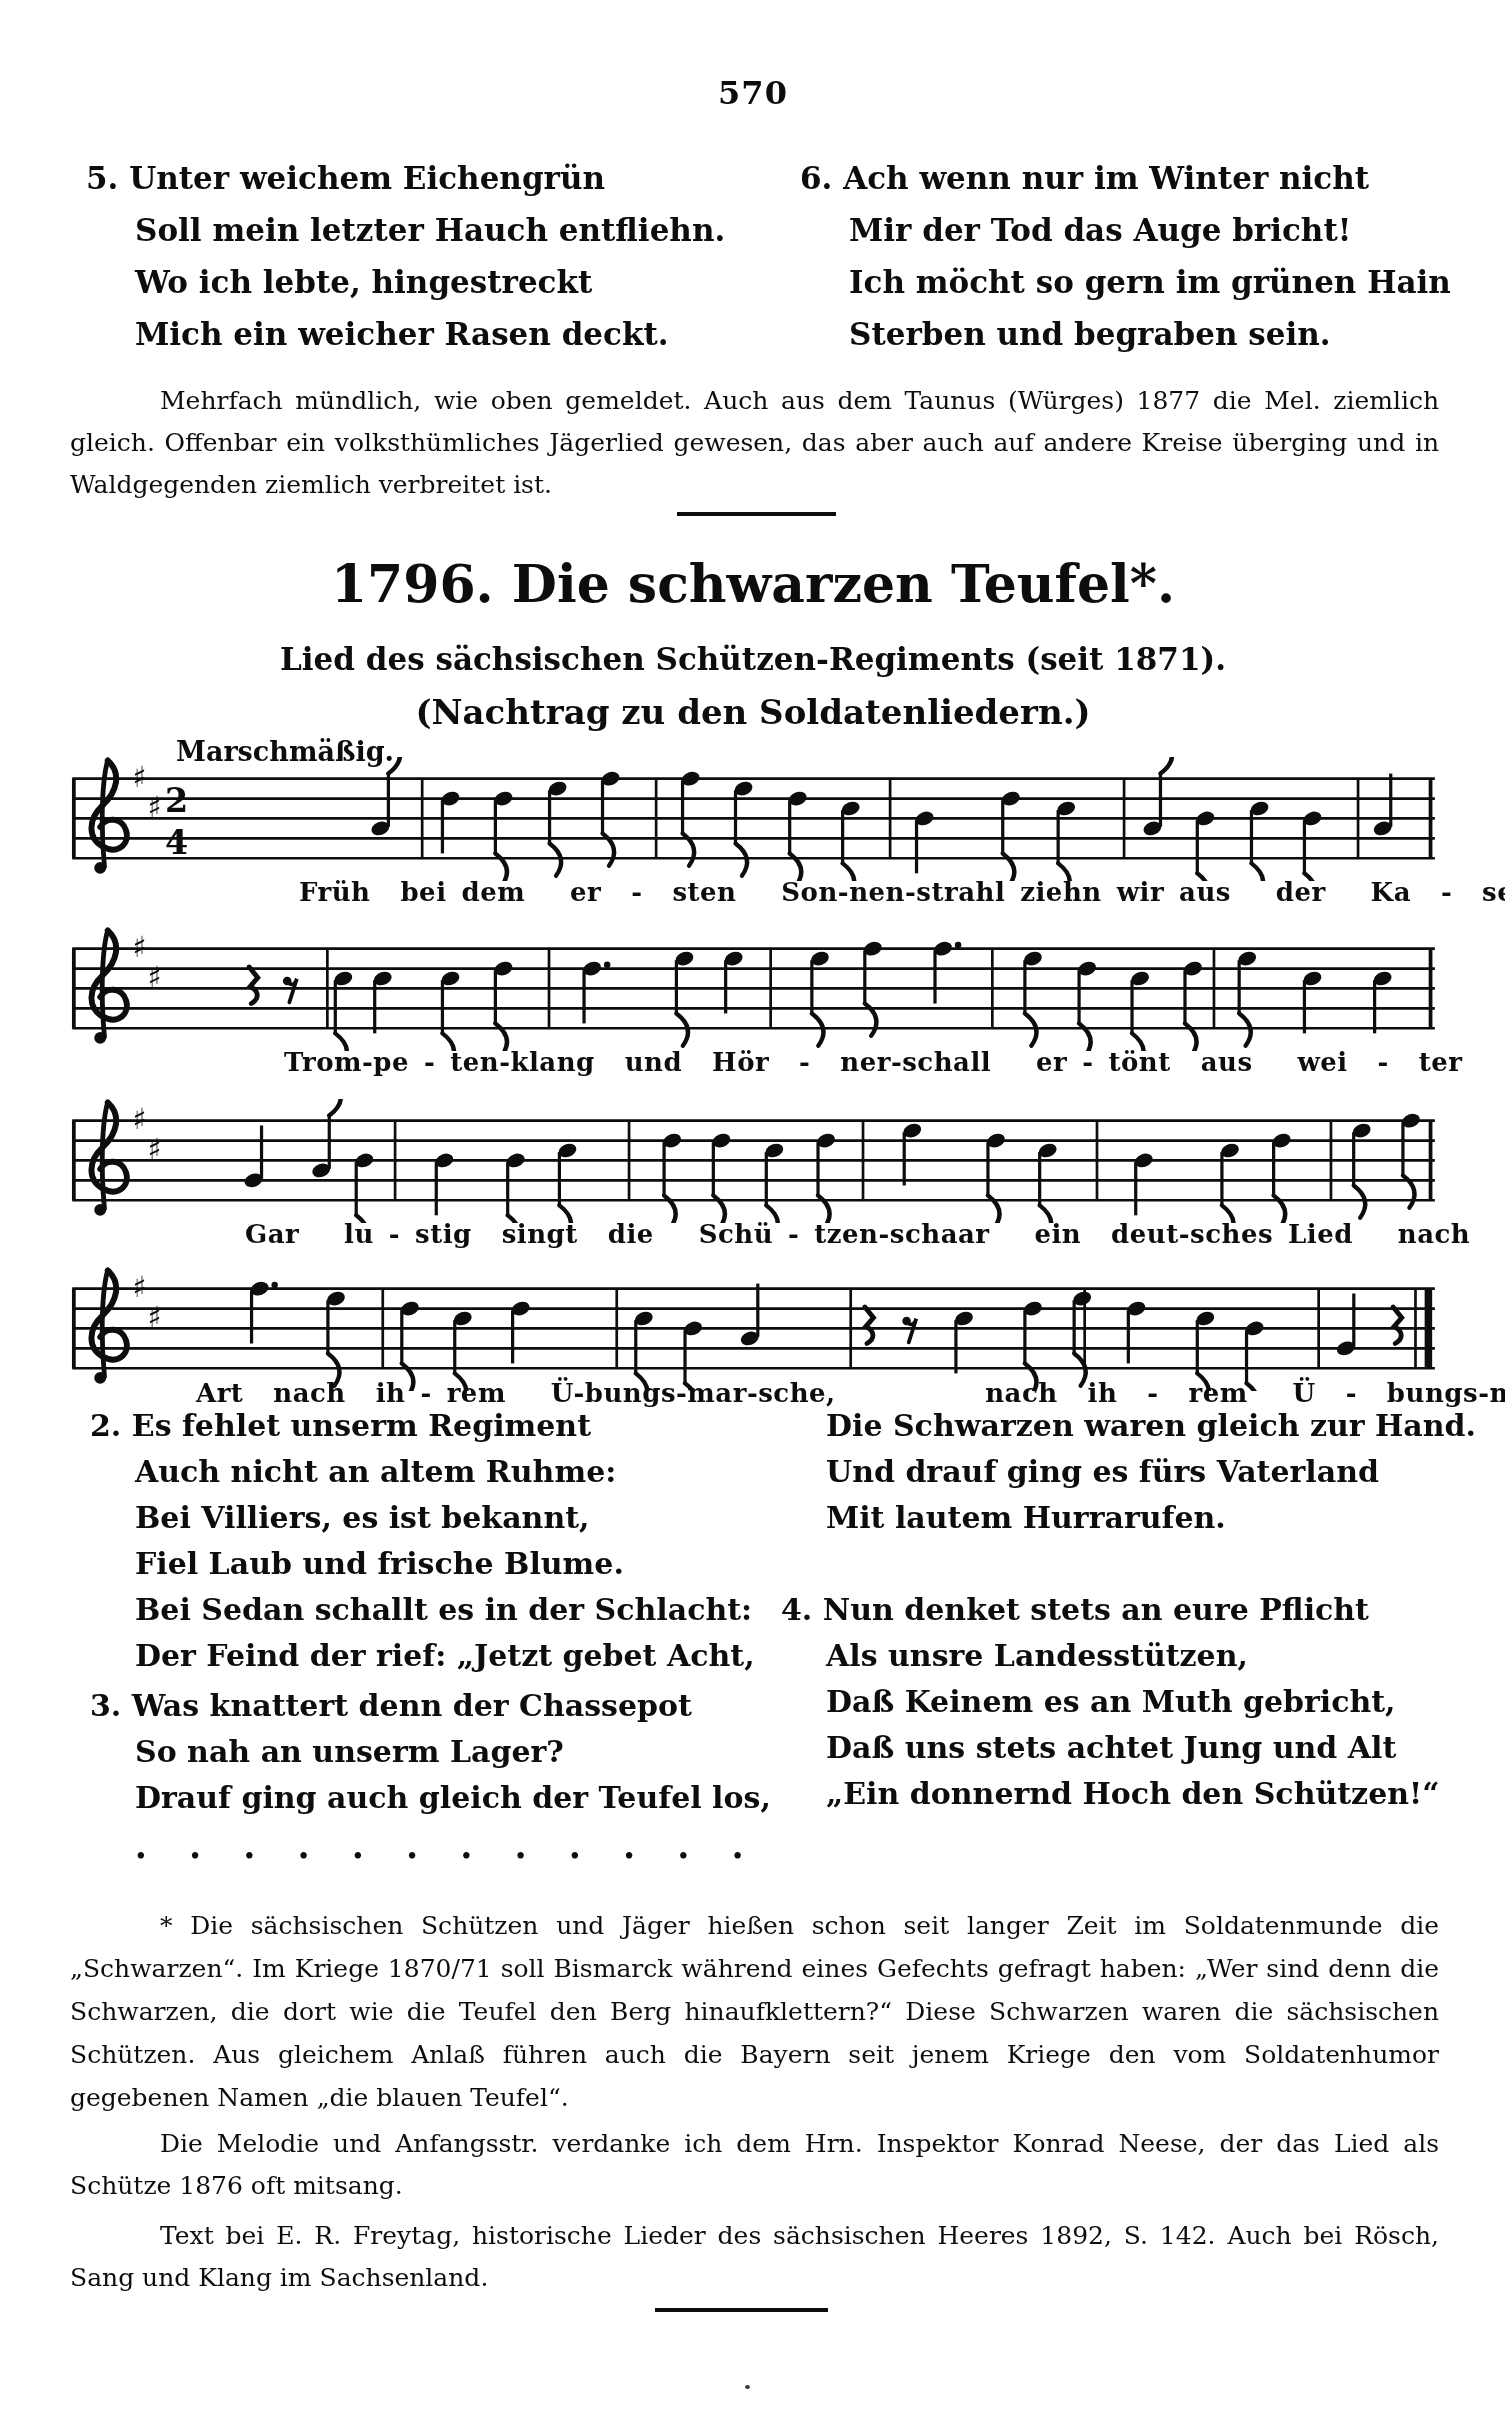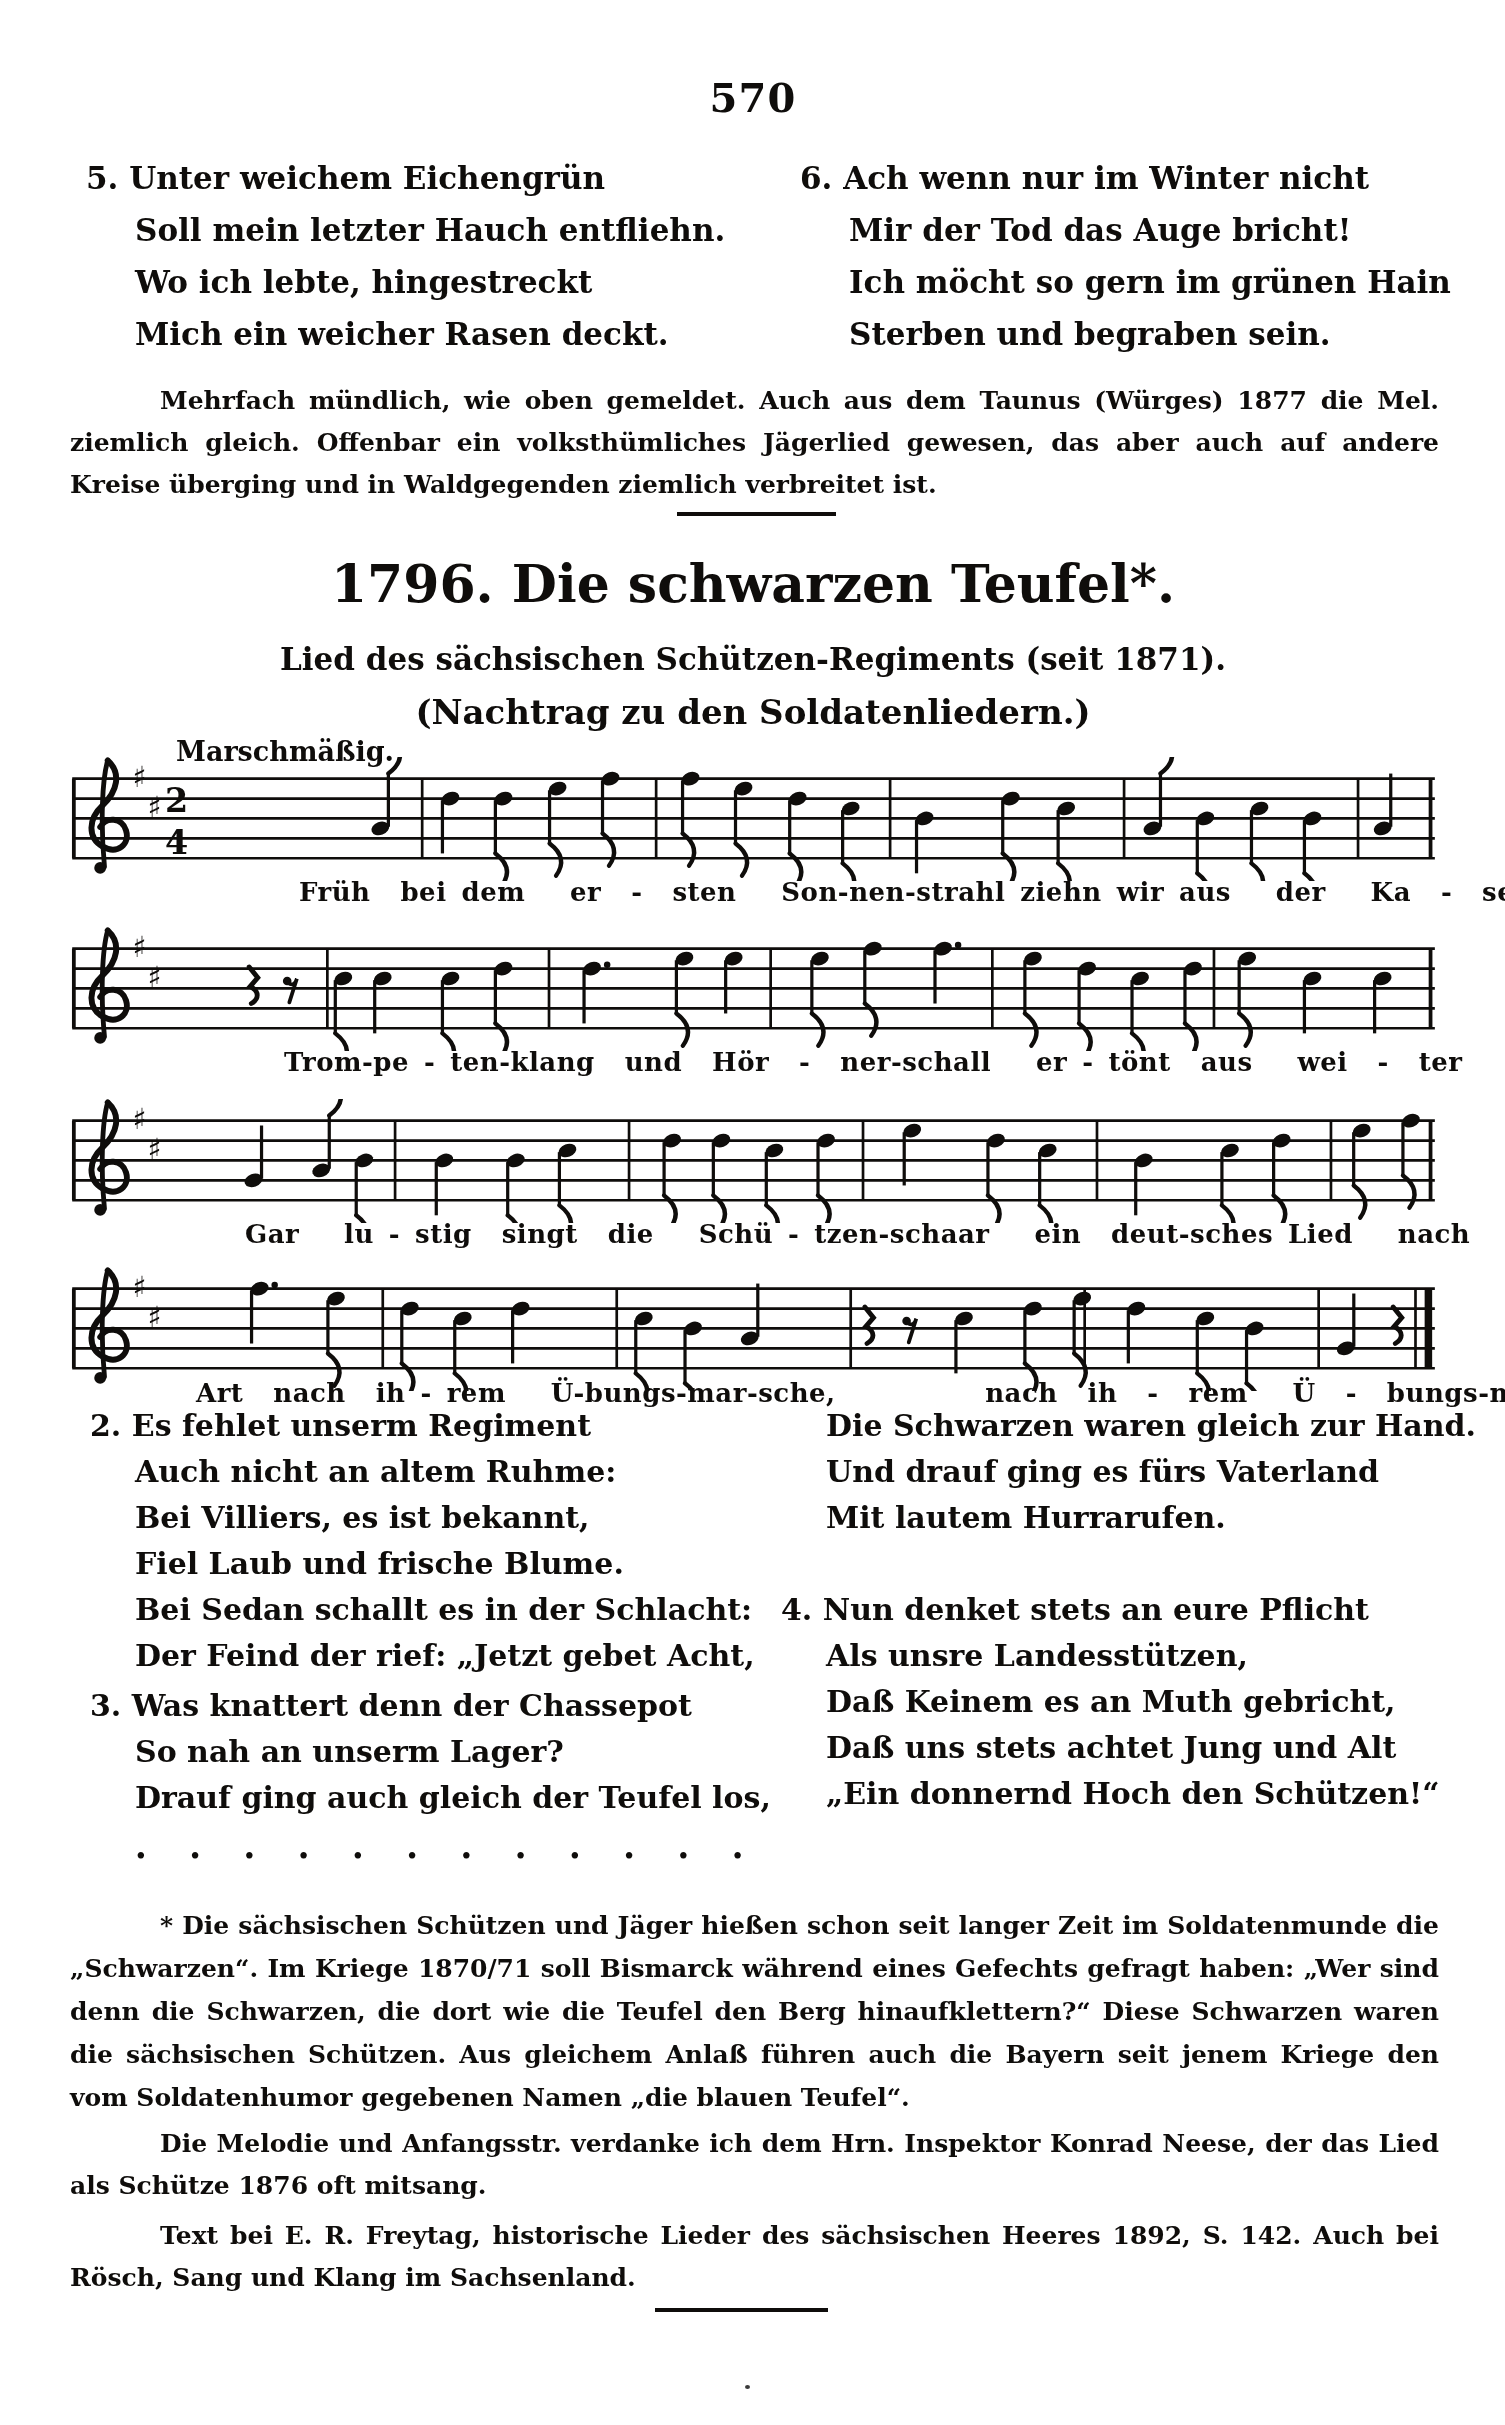--- a/index.html
+++ b/index.html
@@ -6,29 +6,29 @@
   #page{
     position:relative;
     width:1506px;height:2426px;
     background:#ffffff;
     font-family:"DejaVu Serif","Liberation Serif",serif;
     color:#0f0d0b;
     overflow:hidden;
   }
   .abs{position:absolute;}
   .ctr{left:0;width:1506px;text-align:center;}
-  #page-number{top:74px;font-size:40px;font-weight:700;letter-spacing:1.1px;}
+  #page-number{top:74px;font-size:32px;font-weight:700;letter-spacing:1.1px;}
   .verse-col{font-size:31px;font-weight:700;line-height:52px;white-space:nowrap;}
   .verse-col .vline{padding-left:49px;}
   .verse-col .vline.num{padding-left:0;}
   #verse5{left:86px;top:152px;}
   #verse6{left:800px;top:152px;}
   .smallpara{
     left:70px;width:1369px;
-    font-size:25px;font-weight:700;line-height:42px;
+    font-size:25px;font-weight:400;line-height:42px;
     text-align:justify;text-indent:90px;
   }
   #intro-note{top:380px;}
   .rule{background:#0f0d0b;height:3.8px;}
   #divider-top{left:677px;top:512px;width:159px;}
   #song-title{top:553px;font-size:52px;font-weight:700;}
   #song-subtitle{top:641px;font-size:31px;font-weight:700;}
   #series-note{top:692px;font-size:34px;font-weight:700;}
   #tempo{left:176px;top:736px;font-size:27px;font-weight:700;}
   .staff-svg{left:69px;width:1368px;height:124px;}

